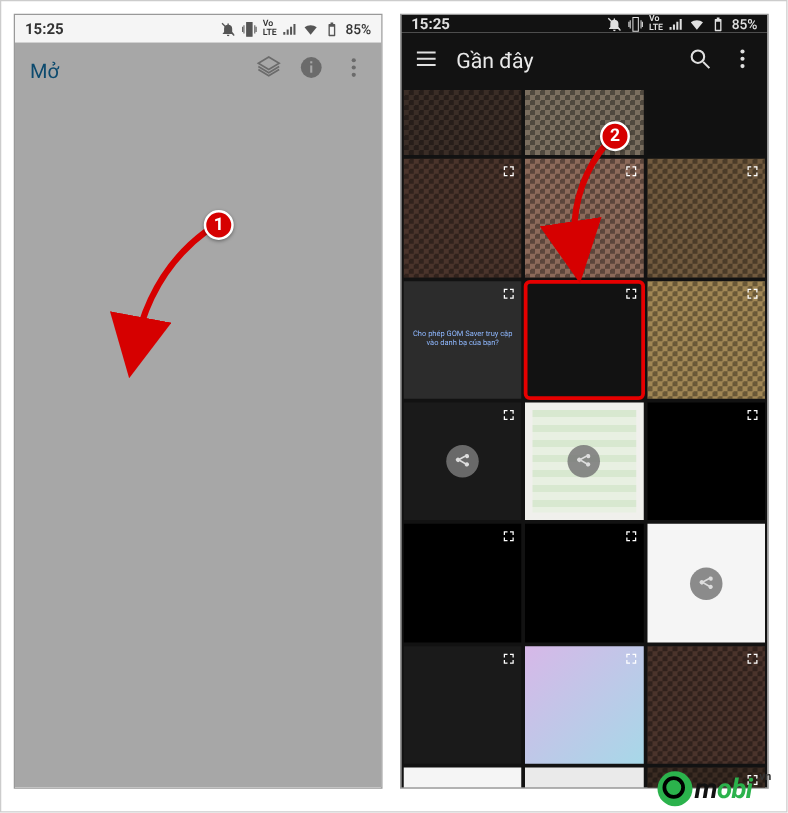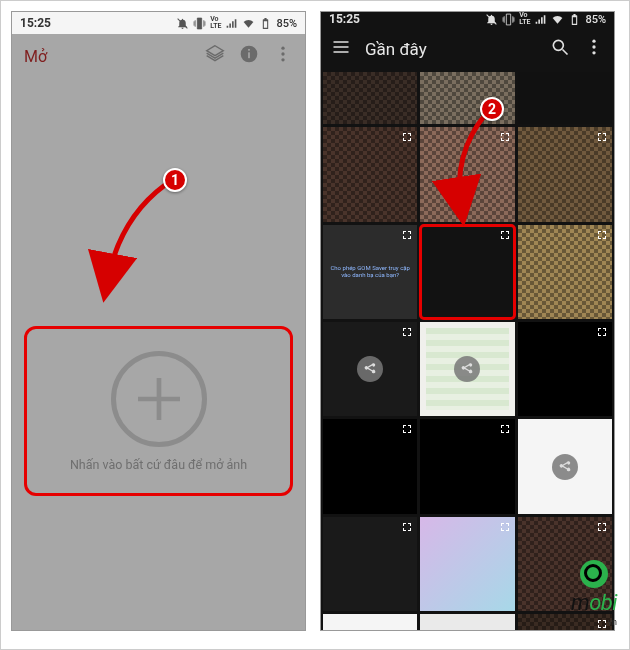--- a/index.html
+++ b/index.html
@@ -38,21 +38,21 @@
     font-weight: 500;
   }
   .status-bar.dark { background: #121212; color: #e0e0e0; }
   .status-bar.light { background: #f5f5f5; color: #333; }
   .status-left { display: flex; align-items: flex-start; gap: 6px; font-weight: bold; }
   .status-right { display: flex; align-items: center; gap: 4px; font-size: 11px; }
   .status-right svg { width: 13px; height: 13px; }
   .vol-lbl { font-size: 7px; line-height: 7px; text-align: left; font-weight: 600; }
   
   .p1-body { flex: 1; background: #a7a7a7; display: flex; flex-direction: column; }
-  .p1-appbar { height: 44px; display: flex; align-items: center; padding: 0 12px; color: #7f1d1d; }
+  .p1-appbar { height: 44px; display: flex; align-items: center; padding: 0 12px; color: #0c4a6e; }
   .p1-appbar .title { flex: 1; font-size: 16px; }
   .p1-appbar .icons { display: flex; gap: 14px; align-items: center; }
   .p1-appbar svg { width: 20px; height: 20px; fill: #6b6b6b; }
   .open-area {
     margin: 248px 12px 0 12px;
     height: 170px;
     border: 3px solid #e60000;
     border-radius: 12px;
     background: rgba(255,255,255,0);
     display: flex;
@@ -155,23 +155,22 @@
   .arrow svg { overflow: visible; }
 
   
   .watermark {
     position: absolute;
     right: 12px;
     bottom: 4px;
     display: flex;
     align-items: center;
     gap: 2px;
-    font-weight: 400;
+    font-weight: 700;
     z-index: 60;
-    flex-direction: column;
   }
   .watermark .nine {
     width: 28px; height: 28px;
     background: #2bb24c;
     border-radius: 50%;
     position: relative;
   }
   .watermark .nine::before {
     content: "";
     position: absolute;
@@ -240,28 +239,20 @@
           <span>
             <svg viewBox="0 0 24 24">
                 <circle cx="12" cy="5" r="2"></circle>
                 <circle cx="12" cy="12" r="2"></circle>
                 <circle cx="12" cy="19" r="2"></circle>
               </svg>
           </span>
         </div>
       </div>
 
-      <div class="open-area">
-        <div class="plus-circle">
-          <svg viewBox="0 0 24 24">
-              <path d="M11 3h2v18h-2zM3 11h18v2H3z"></path>
-            </svg>
-        </div>
-        <div class="open-hint">Nhấn vào bất cứ đâu để mở ảnh</div>
-      </div>
     </div>
   </div>
 
   <div class="phone-frame">
     <div class="status-bar dark">
       <div class="status-left">
         <span>15:25</span>
         <svg viewBox="0 0 24 24">
             <path fill="#e0e0e0" d="M2 21l21-9L2 3v7l15 2-15 2z"></path>
           </svg>

